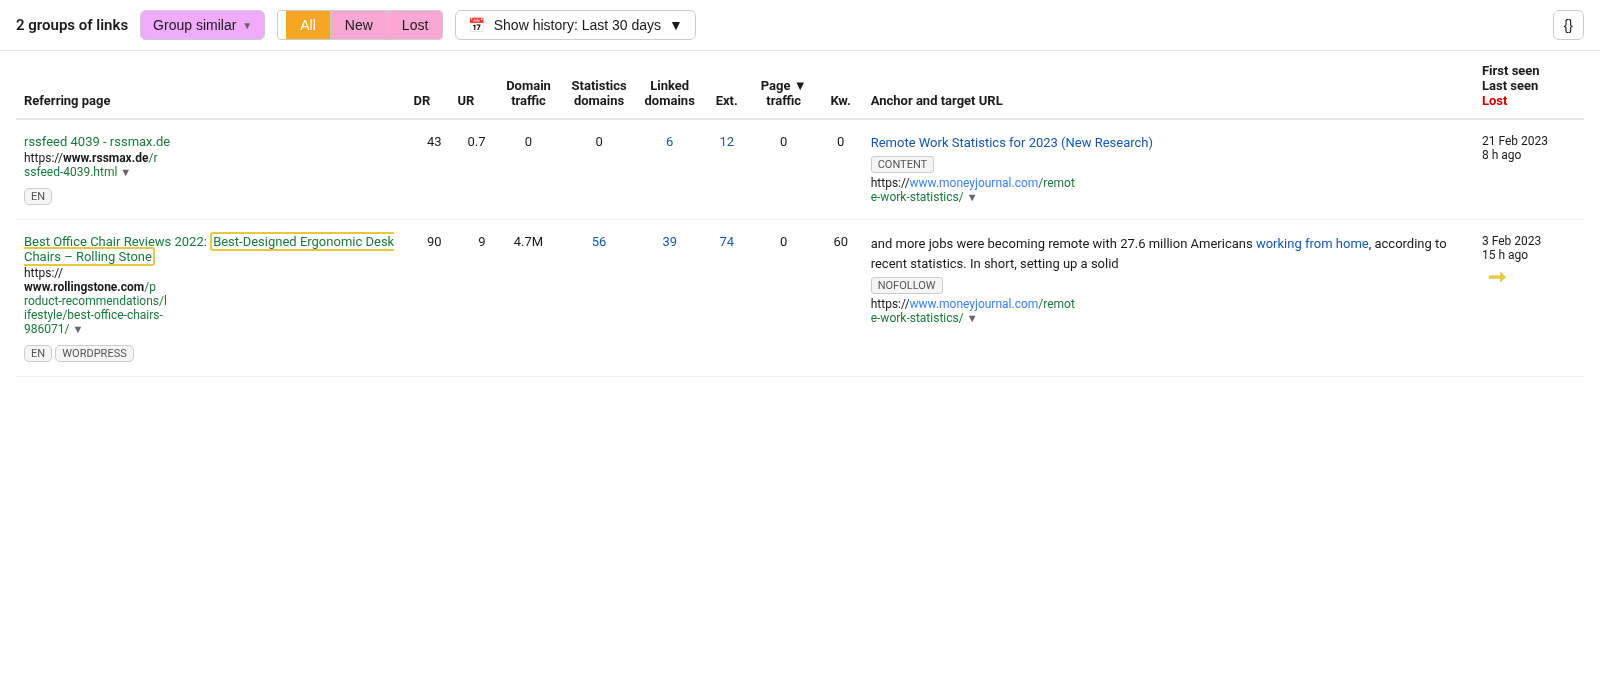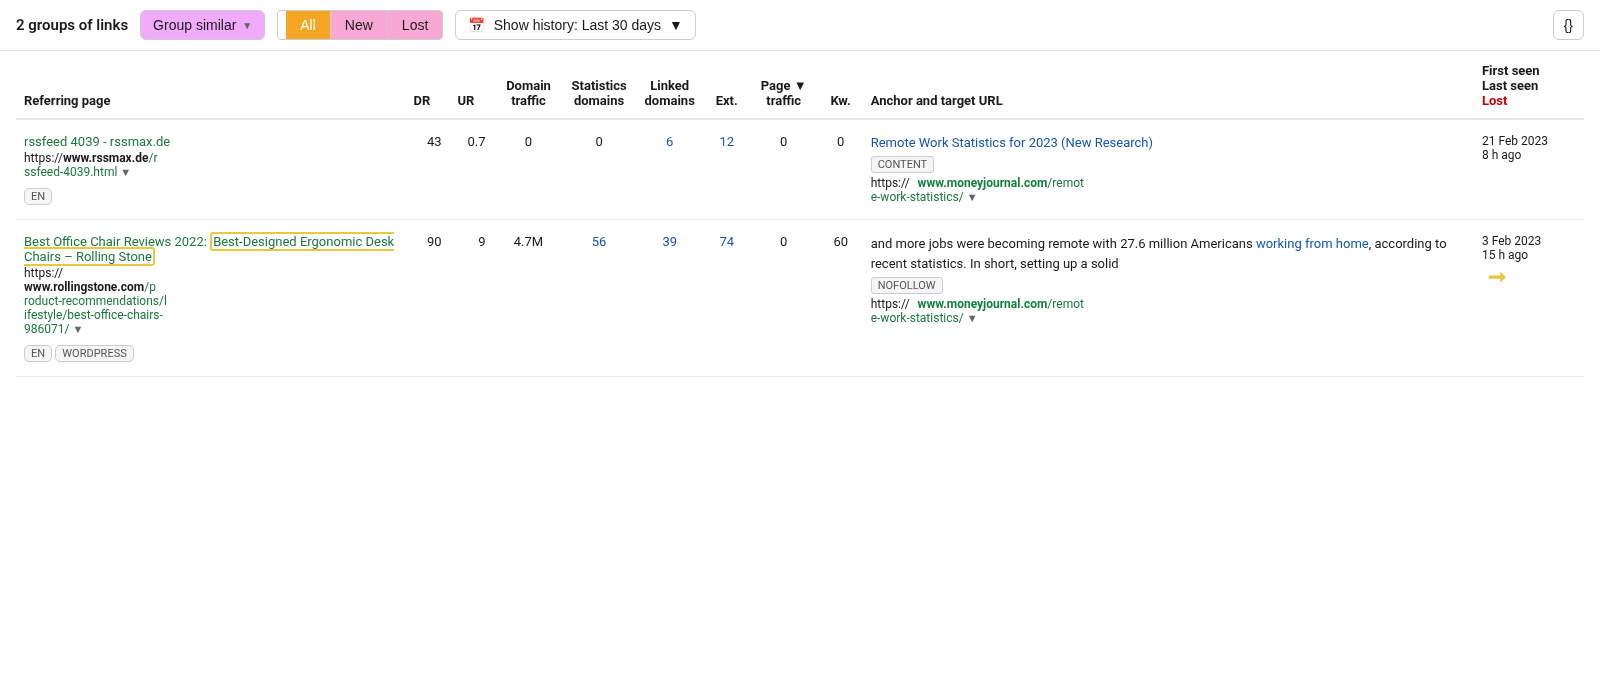--- a/index.html
+++ b/index.html
@@ -168,21 +168,21 @@
       line-height: 1.5;
     }
     .anchor-link {
       color: #1558b0;
       text-decoration: none;
     }
     .anchor-url-line {
       font-size: 12px;
       margin-top: 3px;
     }
-    .anchor-url-line .domain { color: #15803d; font-weight: 700; margin-left: 8px; }
+    .anchor-url-line .domain { color: #3b82f6; font-weight: 400; }
     .anchor-url-line .path { color: #1a7a3c; }
 
     .target-title {
       color: #1558b0;
       text-decoration: none;
       font-size: 13px;
       line-height: 1.4;
     }
 
     .first-last-seen {

